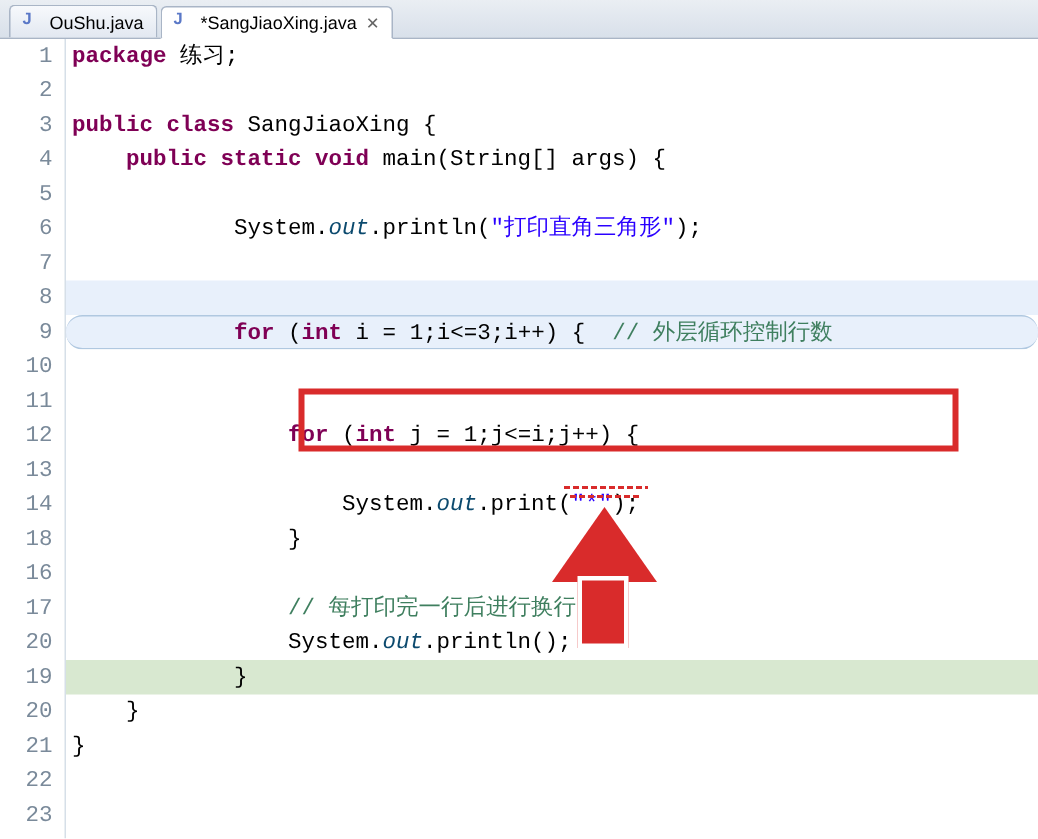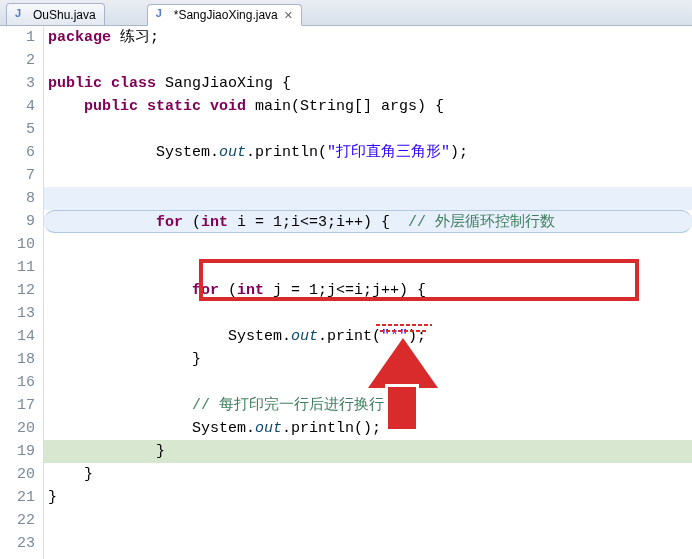--- a/index.html
+++ b/index.html
@@ -1,19 +1,19 @@
 <!DOCTYPE html>
 <html><head>
 <meta charset="utf-8">
 <style>
   * { margin: 0; padding: 0; box-sizing: border-box; }
   body { font-family: Consolas, 'Courier New', monospace; font-size: 15px; background: #fff; width: 692px; height: 559px; overflow: hidden; position: relative; }
-  .tab-bar { height: 26px; background: linear-gradient(#eaeef3,#d8e0ea); border-bottom: 1px solid #a9b5c6; display: flex; align-items: flex-end; padding-left: 6px; gap: 20px; }
+  .tab-bar { height: 26px; background: linear-gradient(#eaeef3,#d8e0ea); border-bottom: 1px solid #a9b5c6; display: flex; align-items: flex-end; padding-left: 6px; }
   .tab { display: flex; align-items: center; height: 22px; padding: 0 8px; border: 1px solid #a9b5c6; border-bottom: none; border-radius: 4px 4px 0 0; margin-right: 2px; background: linear-gradient(#f7f9fc,#e2e8f1); font-family: 'Segoe UI', Tahoma, sans-serif; font-size: 12px; cursor: pointer; }
-  .tab.active { background: #fff; border-bottom: 1px solid #fff; margin-bottom: -1px; margin-left: 20px; }
+  .tab.active { background: #fff; border-bottom: 1px solid #fff; margin-bottom: -1px; }
   .tab .jicon { display:inline-block; width:14px; height:14px; margin-right:4px; position:relative; }
   .tab .jicon::before { content:"J"; position:absolute; left:0; top:-1px; font-size:11px; font-weight:bold; color:#5a78c7; }
   .tab .close { margin-left: 6px; font-size: 11px; color: #666; }
   .editor { display: flex; height: calc(100% - 26px); }
   .gutter { width: 44px; background: #fff; border-right: 1px solid #d6dfe8; text-align: right; padding-right: 8px; color: #7a8a9a; user-select: none; }
   .gutter .ln { height: 23px; line-height: 23px; }
   .code { flex: 1; position: relative; }
   .line { height: 23px; line-height: 23px; white-space: pre; padding-left: 4px; position: relative; }
   .hl-current { background: #e8f0fb; }
   .hl-brace { background: #d8e8d0; }

